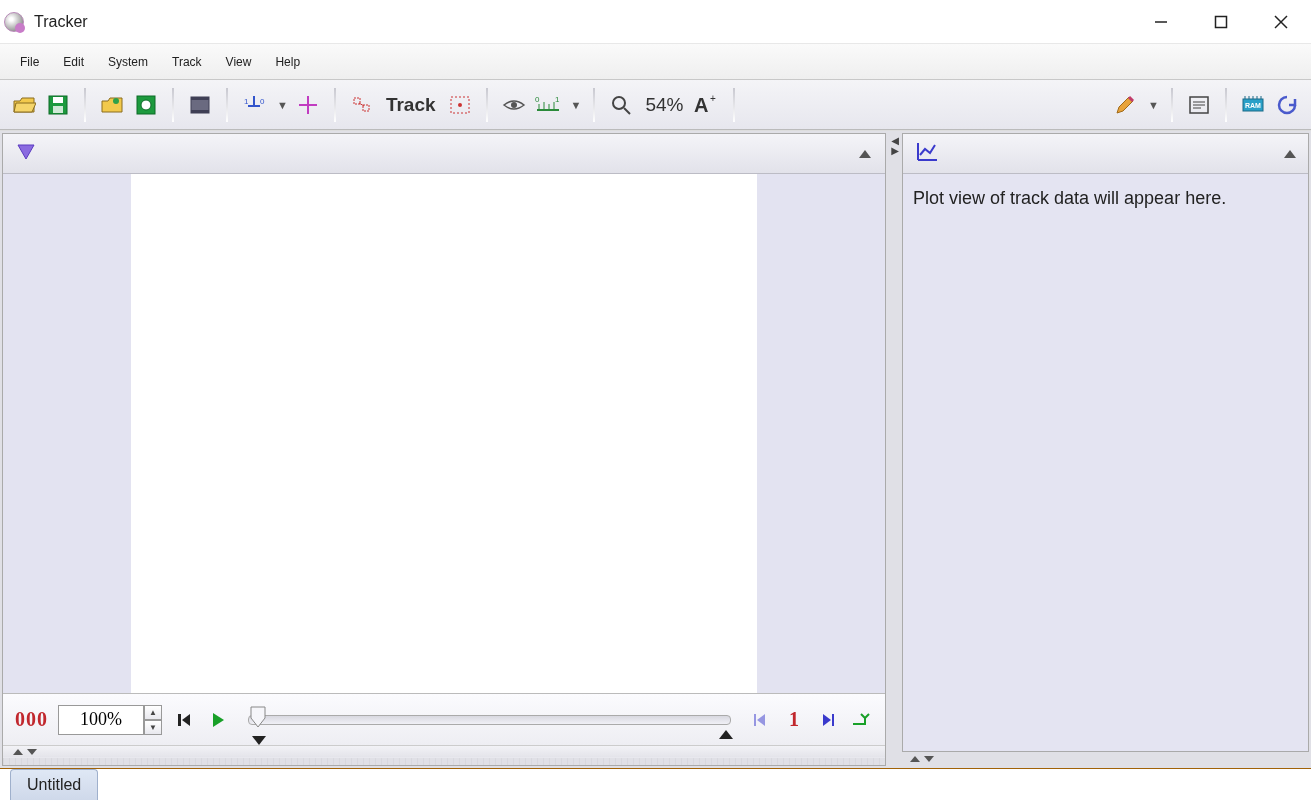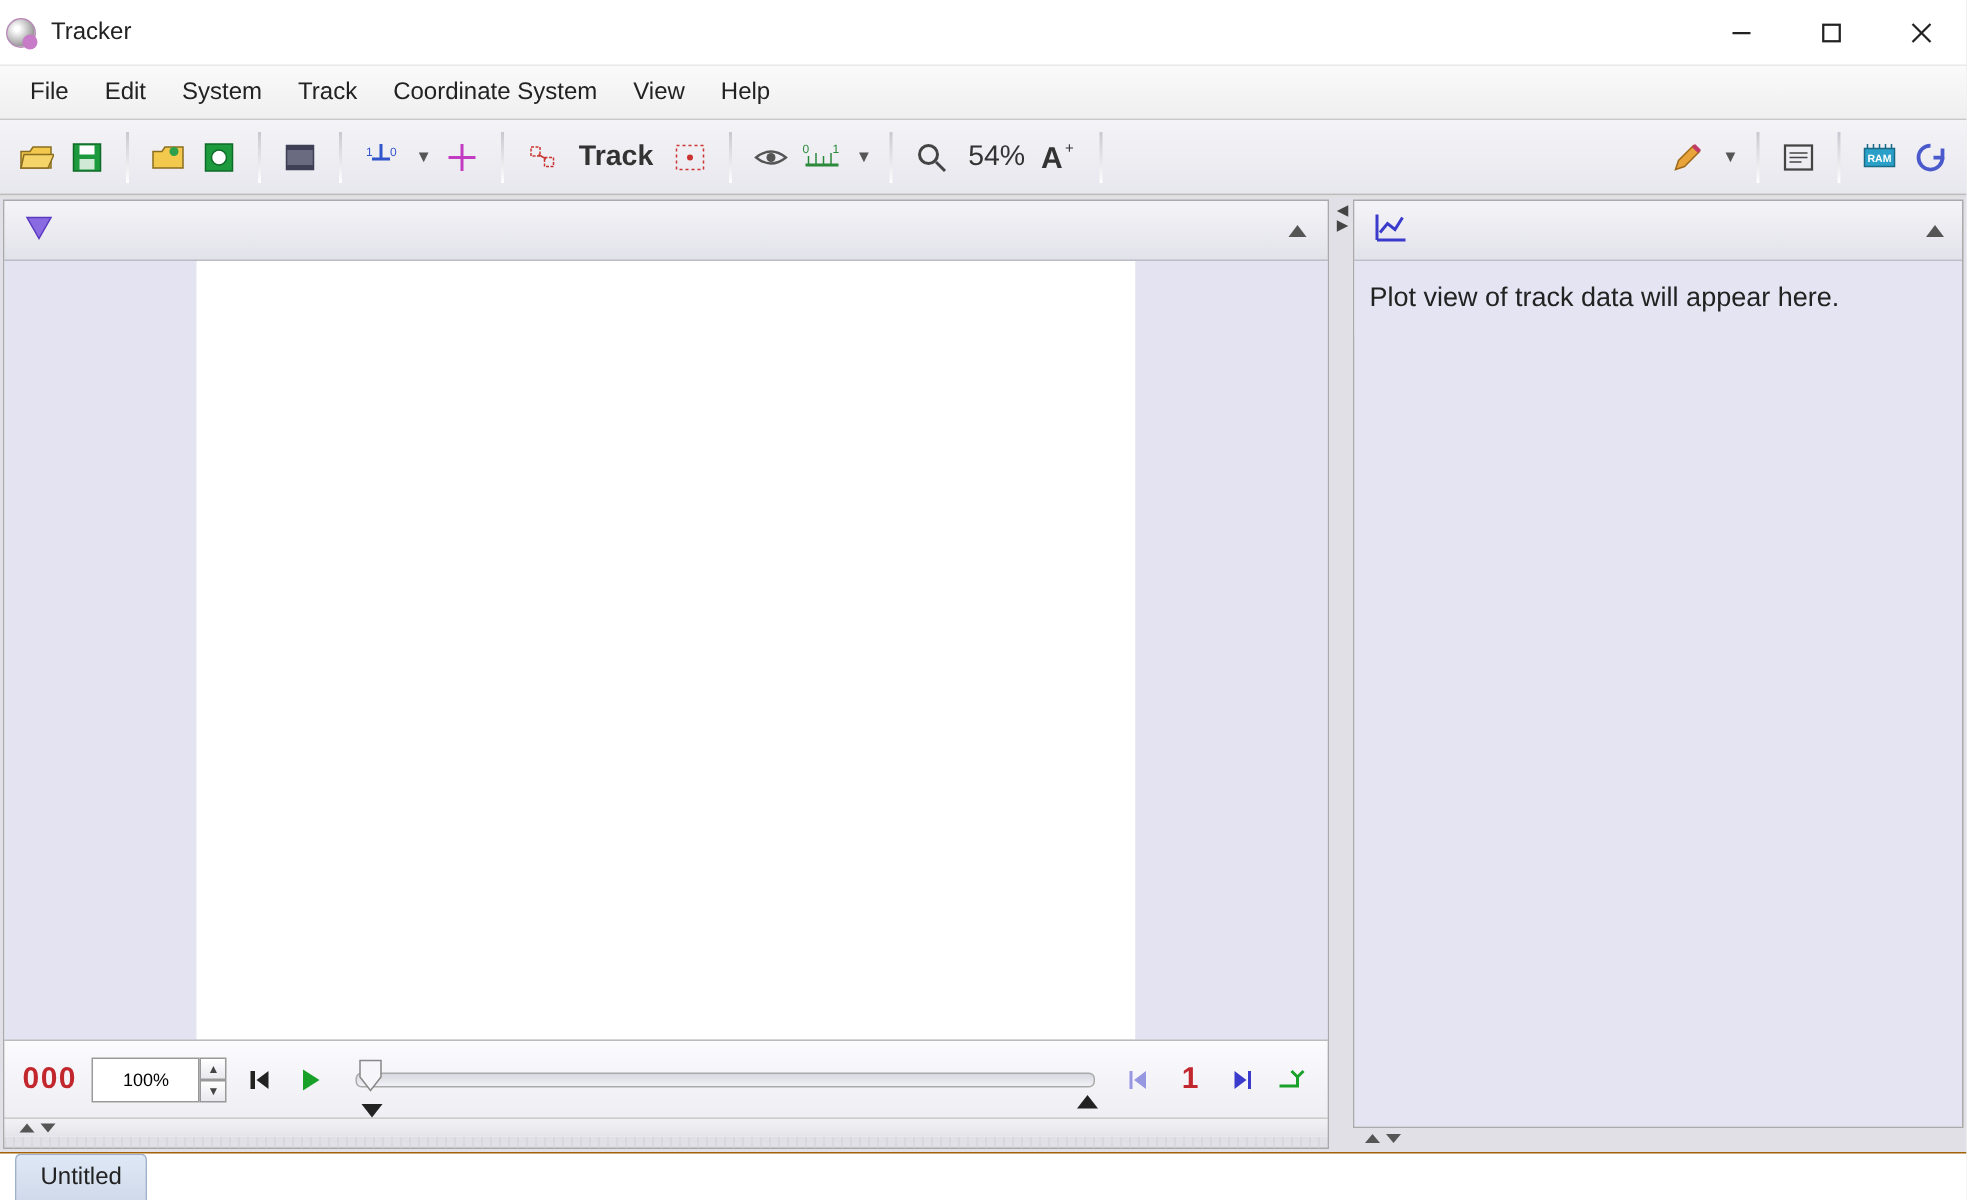--- a/index.html
+++ b/index.html
@@ -45,21 +45,21 @@
   .win-btn svg { stroke:#222; stroke-width:1.5; fill:none; }
 
   
   .menubar {
     height: 36px;
     display:flex; align-items:center;
     padding: 0 8px;
     background: linear-gradient(#fafafa,#efefef);
     border-bottom: 1px solid #c8c8c8;
     gap: 0;
-    font-size: 16px;
+    font-size: 12px;
     color:#222;
   }
   .menubar .menu-item { padding: 4px 12px; }
 
   
   .toolbar {
     height: 50px;
     display:flex; align-items:center;
     padding: 0 10px;
     background: linear-gradient(#f4f4f7,#e7e7ee);
@@ -127,29 +127,29 @@
     min-height:0;
   }
   .video-margin { flex:0 0 128px; background:#e3e3f1; }
   .video-canvas { flex:1; background:#fff; }
 
   .playbar {
     height: 52px;
     background: linear-gradient(#fbfbfe,#eeeef3);
     border-top:1px solid #bbb;
     display:flex; align-items:center;
-    padding: 0 12px; gap: 10px;
+    padding: 0 12px; gap: 10px; font-family: Liberation Serif, serif;
   }
   .frame-num { color:#c1272d; font-size:20px; font-weight:600; letter-spacing:1px;}
   .zoom-box {
-    width: 72px; height: 30px;
+    width: 86px; height: 30px;
     border:1px solid #999;
     background:#fff;
     display:flex; align-items:center; justify-content:center;
-    font-size:12px;
+    font-size:18px;
   }
   .spinner {
     width:18px; display:flex; flex-direction:column;
   }
   .spinner div {
     height:15px; border:1px solid #999;
     background:linear-gradient(#fff,#e8e8ee);
     display:flex;align-items:center;justify-content:center;
     font-size:8px; color:#444;
   }
@@ -272,21 +272,20 @@
         </svg>
     </div>
   </div>
 </div>
 
 <div class="menubar">
   <div class="menu-item">File</div>
   <div class="menu-item">Edit</div>
   <div class="menu-item">System</div>
   <div class="menu-item">Track</div>
-  <div class="menu-item">Coordinate System</div>
   <div class="menu-item">View</div>
   <div class="menu-item">Help</div>
 </div>
 
 <div class="toolbar">
   <div class="tb-btn">
     <svg width="24" height="20">
         <path d="M2 6 L8 6 L10 3 L22 3 L22 17 L2 17 Z" fill="#f2c94c" stroke="#8a6d1f"></path>
         <path d="M4 8 L24 8 L20 17 L2 17 Z" fill="#f5d56a" stroke="#8a6d1f"></path>
       </svg>

